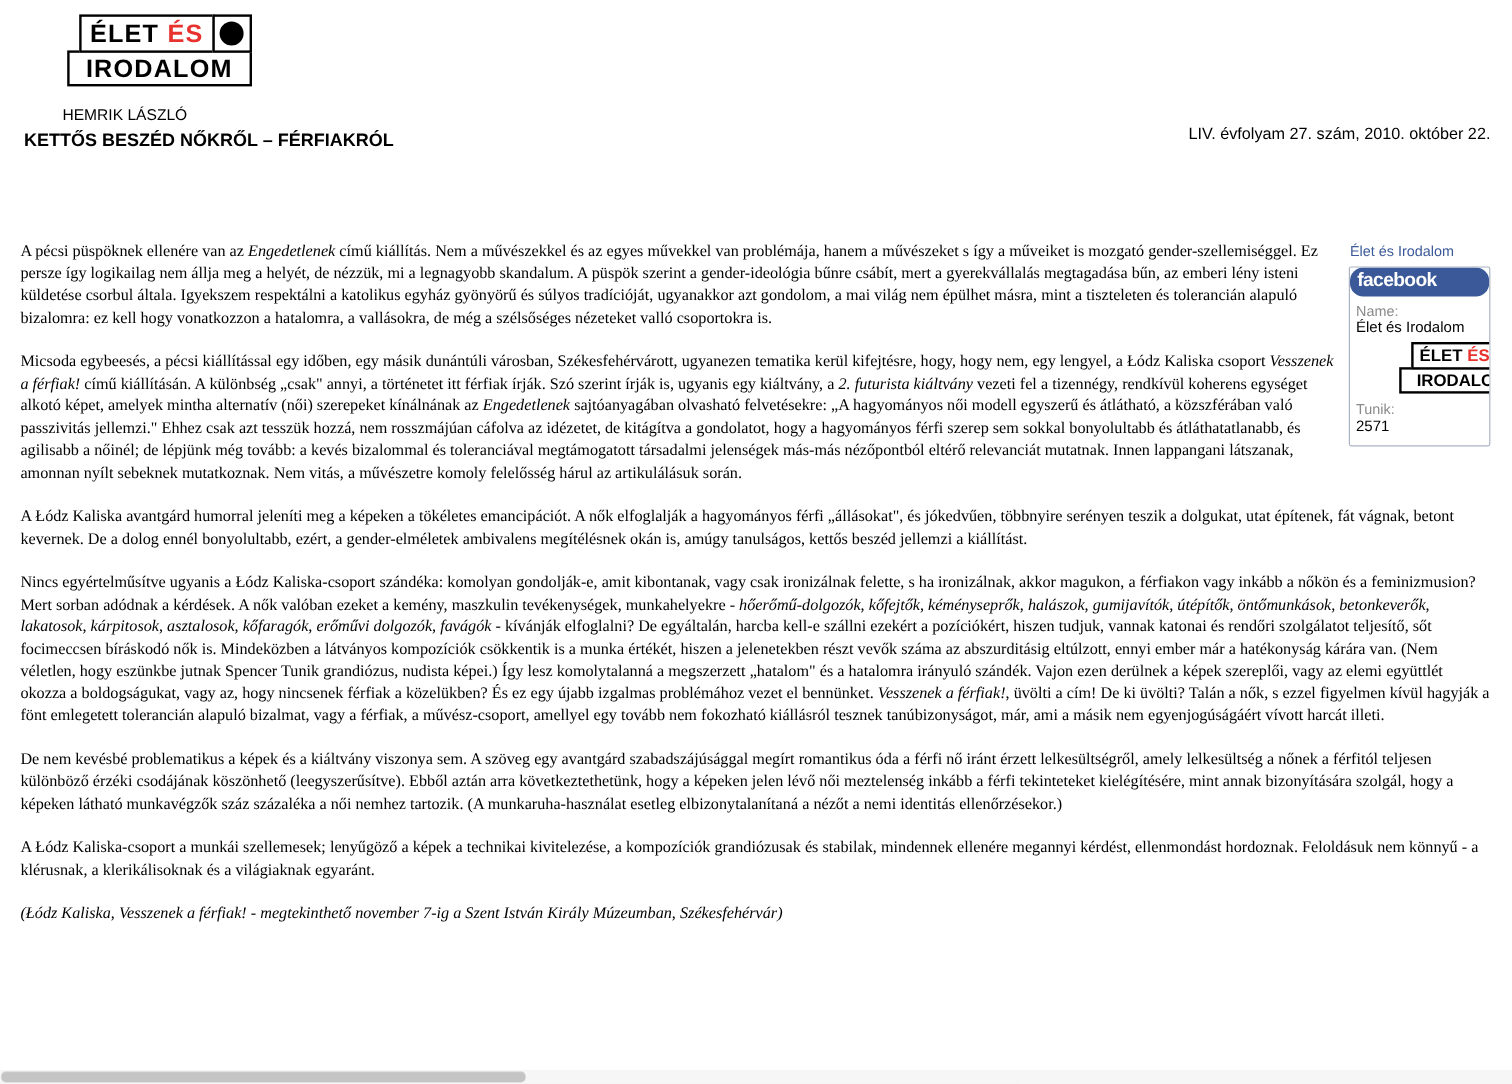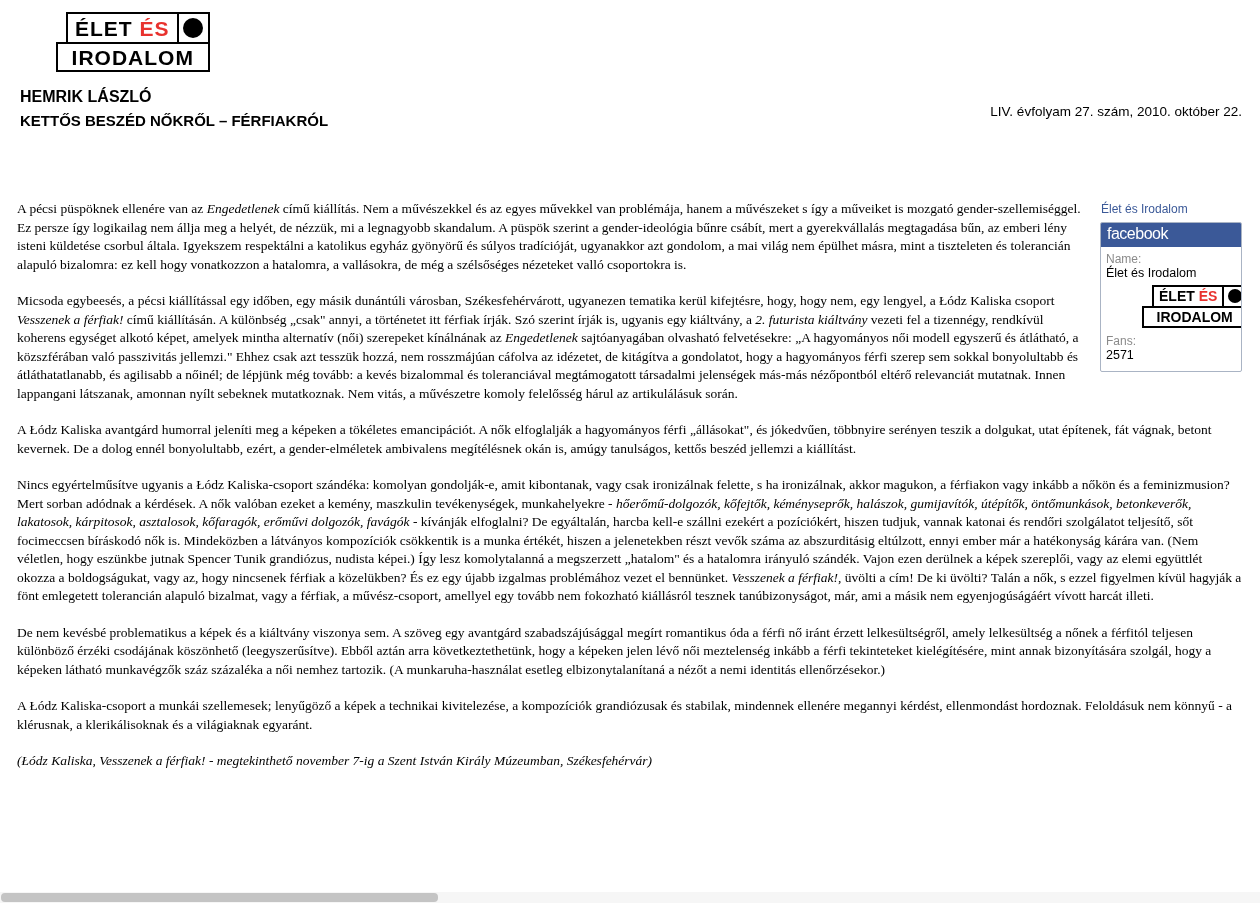--- a/index.html
+++ b/index.html
@@ -41,48 +41,48 @@
   .eslogo--big .txtbox{font-size:21px;padding:4px 7px;height:32px;letter-spacing:1px;}
   .eslogo--big .circlebox{width:33px;height:32px;}
   .eslogo--big .dot{width:20px;height:20px;}
   .eslogo--big .row2{font-size:21px;height:30px;padding:3px 5px;letter-spacing:1px;}
 
   .eslogo--mini .txtbox{font-size:14px;padding:3px 5px;height:23px;}
   .eslogo--mini .circlebox{width:25px;height:23px;}
   .eslogo--mini .dot{width:14px;height:14px;}
   .eslogo--mini .row2{font-size:14px;height:22px;padding:2px 4px;}
 
-  .byline{margin-top:16px;font-size:16px;font-weight:bold;}
+  .byline{margin-top:16px;font-size:13px;font-weight:normal;margin-left:32px;}
   .article-title{margin-top:6px;font-size:15px;font-weight:bold;}
   .issue-info{
     position:absolute;top:104px;right:18px;
     font-size:13.5px;font-weight:normal;
   }
 
   
   .article{padding:0 18px 0 17px;font-size:13.5px;line-height:18.5px;}
   .article p{margin:0 0 18px 0;font-family:Liberation Serif, serif;}
   .article p:first-of-type{margin-top:55px;}
   .article em{font-style:italic;}
   .p-italic{font-style:italic;}
 
   
-  .fb-area{float:right;width:142px;margin-left:12px;}
+  .fb-area{float:right;width:118px;margin-left:12px;}
   .fb-page-link{
     display:block;color:var(--fb-blue);font-size:12px;
     text-decoration:none;margin:0 0 3px 1px;cursor:pointer;
   }
   .fb-badge{
     border:1px solid #aab4c4;background:#fff;border-radius:2px;
     overflow:hidden;cursor:pointer;
   }
   .fb-badge .fb-bar{
     background:var(--fb-blue);color:#fff;
-    font-weight:normal;font-size:16px;line-height:1;
-    padding:3px 6px 5px 6px;letter-spacing:-0.5px;
+    font-weight:bold;font-size:16px;line-height:1;
+    padding:3px 6px 5px 6px;letter-spacing:-0.5px;border-radius:11px;
   }
   .fb-badge .fb-body{padding:5px 5px 4px 5px;}
   .fb-label{color:#8a8a8a;font-size:12px;line-height:14px;}
   .fb-value{color:#000;font-size:12.5px;line-height:15px;margin-bottom:4px;}
   .fb-logo-wrap{margin:2px 0 6px 0;}
 
   
   .hscrollbar{
     position:fixed;left:0;bottom:0;width:1260px;height:11px;
     background:#f6f6f6;
@@ -133,21 +133,21 @@
               </div>
               <div class="circlebox">
                 <div class="dot"></div>
               </div>
             </div>
             <div class="row2">
               <span>IRODALOM</span>
             </div>
           </div>
         </div>
-        <div class="fb-label">Fans:</div>
+        <div class="fb-label">Tunik:</div>
         <div class="fb-value">2571</div>
       </div>
     </div>
   </div>
 
   <p><span>A pécsi püspöknek ellenére van az </span><em>Engedetlenek</em><span> című kiállítás. Nem a művészekkel és az egyes művekkel van problémája, hanem a művészeket s így a műveiket is mozgató gender-szellemiséggel. Ez persze így logikailag nem állja meg a helyét, de nézzük, mi a legnagyobb skandalum. A püspök szerint a gender-ideológia bűnre csábít, mert a gyerekvállalás megtagadása bűn, az emberi lény isteni küldetése csorbul általa. Igyekszem respektálni a katolikus egyház gyönyörű és súlyos tradícióját, ugyanakkor azt gondolom, a mai világ nem épülhet másra, mint a tiszteleten és tolerancián alapuló bizalomra: ez kell hogy vonatkozzon a hatalomra, a vallásokra, de még a szélsőséges nézeteket valló csoportokra is.</span></p>
   <p><span>Micsoda egybeesés, a pécsi kiállítással egy időben, egy másik dunántúli városban, Székesfehérvárott, ugyanezen tematika kerül kifejtésre, hogy, hogy nem, egy lengyel, a Łódz Kaliska csoport </span><em>Vesszenek a férfiak!</em><span> című kiállításán. A különbség „csak" annyi, a történetet itt férfiak írják. Szó szerint írják is, ugyanis egy kiáltvány, a </span><em>2. futurista kiáltvány</em><span> vezeti fel a tizennégy, rendkívül koherens egységet alkotó képet, amelyek mintha alternatív (női) szerepeket kínálnának az </span><em>Engedetlenek</em><span> sajtóanyagában olvasható felvetésekre: „A hagyományos női modell egyszerű és átlátható, a közszférában való passzivitás jellemzi." Ehhez csak azt tesszük hozzá, nem rosszmájúan cáfolva az idézetet, de kitágítva a gondolatot, hogy a hagyományos férfi szerep sem sokkal bonyolultabb és átláthatatlanabb, és agilisabb a nőinél; de lépjünk még tovább: a kevés bizalommal és toleranciával megtámogatott társadalmi jelenségek más-más nézőpontból eltérő relevanciát mutatnak. Innen lappangani látszanak, amonnan nyílt sebeknek mutatkoznak. Nem vitás, a művészetre komoly felelősség hárul az artikulálásuk során.</span></p>
   <p><span>A Łódz Kaliska avantgárd humorral jeleníti meg a képeken a tökéletes emancipációt. A nők elfoglalják a hagyományos férfi „állásokat", és jókedvűen, többnyire serényen teszik a dolgukat, utat építenek, fát vágnak, betont kevernek. De a dolog ennél bonyolultabb, ezért, a gender-elméletek ambivalens megítélésnek okán is, amúgy tanulságos, kettős beszéd jellemzi a kiállítást.</span></p>
   <p><span>Nincs egyértelműsítve ugyanis a Łódz Kaliska-csoport szándéka: komolyan gondolják-e, amit kibontanak, vagy csak ironizálnak felette, s ha ironizálnak, akkor magukon, a férfiakon vagy inkább a nőkön és a feminizmusion? Mert sorban adódnak a kérdések. A nők valóban ezeket a kemény, maszkulin tevékenységek, munkahelyekre - </span><em>hőerőmű-dolgozók, kőfejtők, kéményseprők, halászok, gumijavítók, útépítők, öntőmunkások, betonkeverők, lakatosok, kárpitosok, asztalosok, kőfaragók, erőművi dolgozók, favágók</em><span> - kívánják elfoglalni? De egyáltalán, harcba kell-e szállni ezekért a pozíciókért, hiszen tudjuk, vannak katonai és rendőri szolgálatot teljesítő, sőt focimeccsen bíráskodó nők is. Mindeközben a látványos kompozíciók csökkentik is a munka értékét, hiszen a jelenetekben részt vevők száma az abszurditásig eltúlzott, ennyi ember már a hatékonyság kárára van. (Nem véletlen, hogy eszünkbe jutnak Spencer Tunik grandiózus, nudista képei.) Így lesz komolytalanná a megszerzett „hatalom" és a hatalomra irányuló szándék. Vajon ezen derülnek a képek szereplői, vagy az elemi együttlét okozza a boldogságukat, vagy az, hogy nincsenek férfiak a közelükben? És ez egy újabb izgalmas problémához vezet el bennünket. </span><em>Vesszenek a férfiak!</em><span>, üvölti a cím! De ki üvölti? Talán a nők, s ezzel figyelmen kívül hagyják a fönt emlegetett tolerancián alapuló bizalmat, vagy a férfiak, a művész-csoport, amellyel egy tovább nem fokozható kiállásról tesznek tanúbizonyságot, már, ami a másik nem egyenjogúságáért vívott harcát illeti.</span></p>
   <p><span>De nem kevésbé problematikus a képek és a kiáltvány viszonya sem. A szöveg egy avantgárd szabadszájúsággal megírt romantikus óda a férfi nő iránt érzett lelkesültségről, amely lelkesültség a nőnek a férfitól teljesen különböző érzéki csodájának köszönhető (leegyszerűsítve). Ebből aztán arra következtethetünk, hogy a képeken jelen lévő női meztelenség inkább a férfi tekinteteket kielégítésére, mint annak bizonyítására szolgál, hogy a képeken látható munkavégzők száz százaléka a női nemhez tartozik. (A munkaruha-használat esetleg elbizonytalanítaná a nézőt a nemi identitás ellenőrzésekor.)</span></p>

